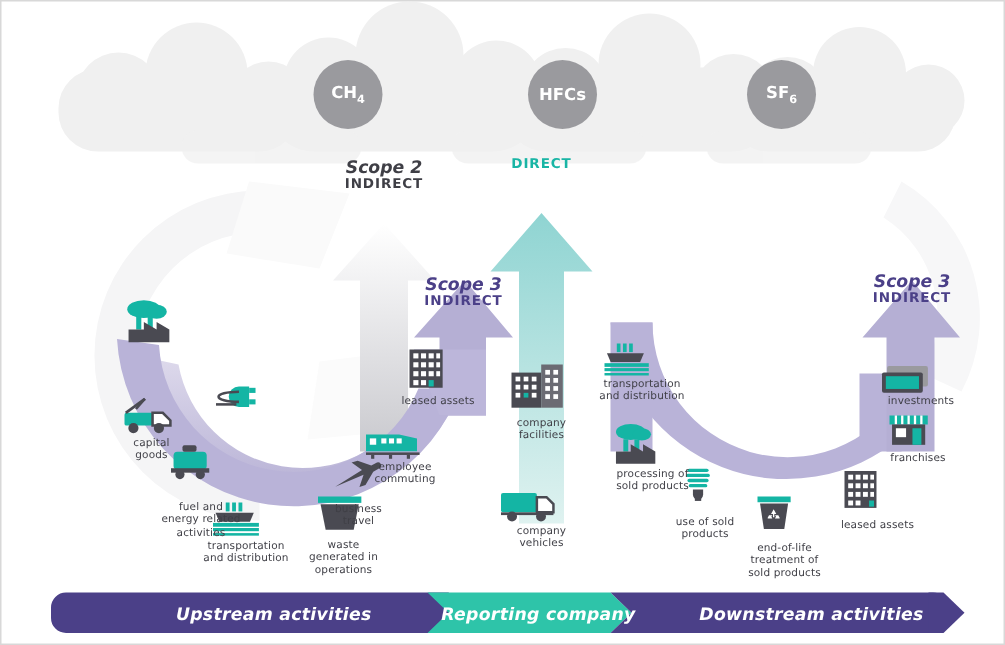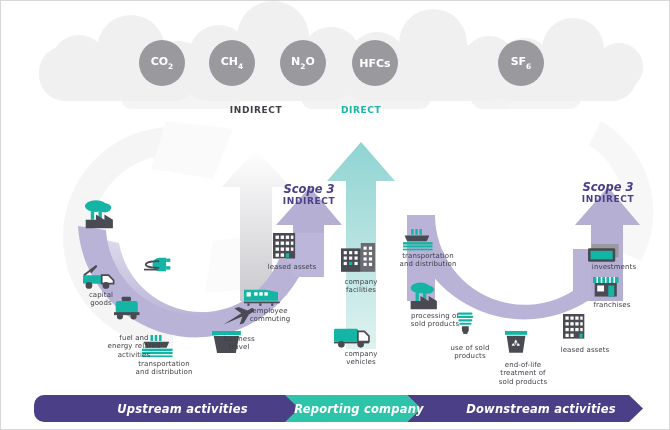--- a/index.html
+++ b/index.html
@@ -340,37 +340,32 @@
     </g>
 
     <g>
       <path d="M33 394 h265 l14 13.5 -14 13.5 H43 a10 10 0 0 1 -10 -10 v-7 a10 10 0 0 1 10 -10 Z" fill="#4b4088"></path>
       <path d="M284 394 h122 l14 13.5 -14 13.5 H284 l14 -13.5 Z" fill="#2ec4a9"></path>
       <path d="M406 394 h215 a10 10 0 0 1 10 10 v7 a10 10 0 0 1 -10 10 H406 l14 -13.5 Z" fill="#4b4088"></path>
       <path d="M618 394 h10 l14 13.5 -14 13.5 h-10 Z" fill="#4b4088"></path>
     </g>
   </svg>
 
-  <div class="gascircle" style="left:138px;top:39px;width:46px;height:46px;">
-    <span class="gaslbl"><span>CO</span><sub>2</sub></span>
-  </div>
   <div class="gascircle" style="left:208px;top:39px;width:46px;height:46px;">
     <span class="gaslbl"><span>CH</span><sub>4</sub></span>
   </div>
-  <div class="gascircle" style="left:279px;top:39px;width:46px;height:46px;">
-    <span class="gaslbl"><span>N</span><sub>2</sub><span>O</span></span>
-  </div>
   <div class="gascircle" style="left:351px;top:39px;width:46px;height:46px;">
     <span class="gaslbl"><span>HFCs</span></span>
   </div>
   <div class="gascircle" style="left:497px;top:39px;width:46px;height:46px;">
     <span class="gaslbl"><span>SF</span><sub>6</sub></span>
   </div>
 
   <div class="scope-title sc-gray" style="left:205px;top:104px;width:100px;">
+    <span class="s1">Scope 2</span>
     <span class="s2">INDIRECT</span>
   </div>
   <div class="scope-title sc-teal" style="left:310px;top:104px;width:100px;">
     <span class="s2">DIRECT</span>
   </div>
   <div class="scope-title sc-purple" style="left:258px;top:182px;width:100px;">
     <span class="s1">Scope 3</span>
     <span class="s2">INDIRECT</span>
   </div>
   <div class="scope-title sc-purple" style="left:557px;top:180px;width:100px;">
@@ -378,20 +373,23 @@
     <span class="s2">INDIRECT</span>
   </div>
 
   <div class="lbl" style="left:70px;top:290px;width:60px;text-align:center;">capital
 goods</div>
   <div class="lbl" style="left:94px;top:321px;width:78px;margin-top:12px;">fuel and
 energy related
 activities</div>
   <div class="lbl" style="left:124px;top:359px;width:78px;">transportation
 and distribution</div>
+  <div class="lbl" style="left:193px;top:358px;width:70px;">waste
+generated in
+operations</div>
   <div class="lbl" style="left:209px;top:334px;width:58px;">business
 travel</div>
   <div class="lbl" style="left:237px;top:306px;width:64px;">employee
 commuting</div>
   <div class="lbl" style="left:256px;top:262px;width:70px;">leased assets</div>
 
 
   <div class="lbl" style="left:327px;top:277px;width:66px;">company
 facilities</div>
   <div class="lbl" style="left:327px;top:349px;width:66px;">company

